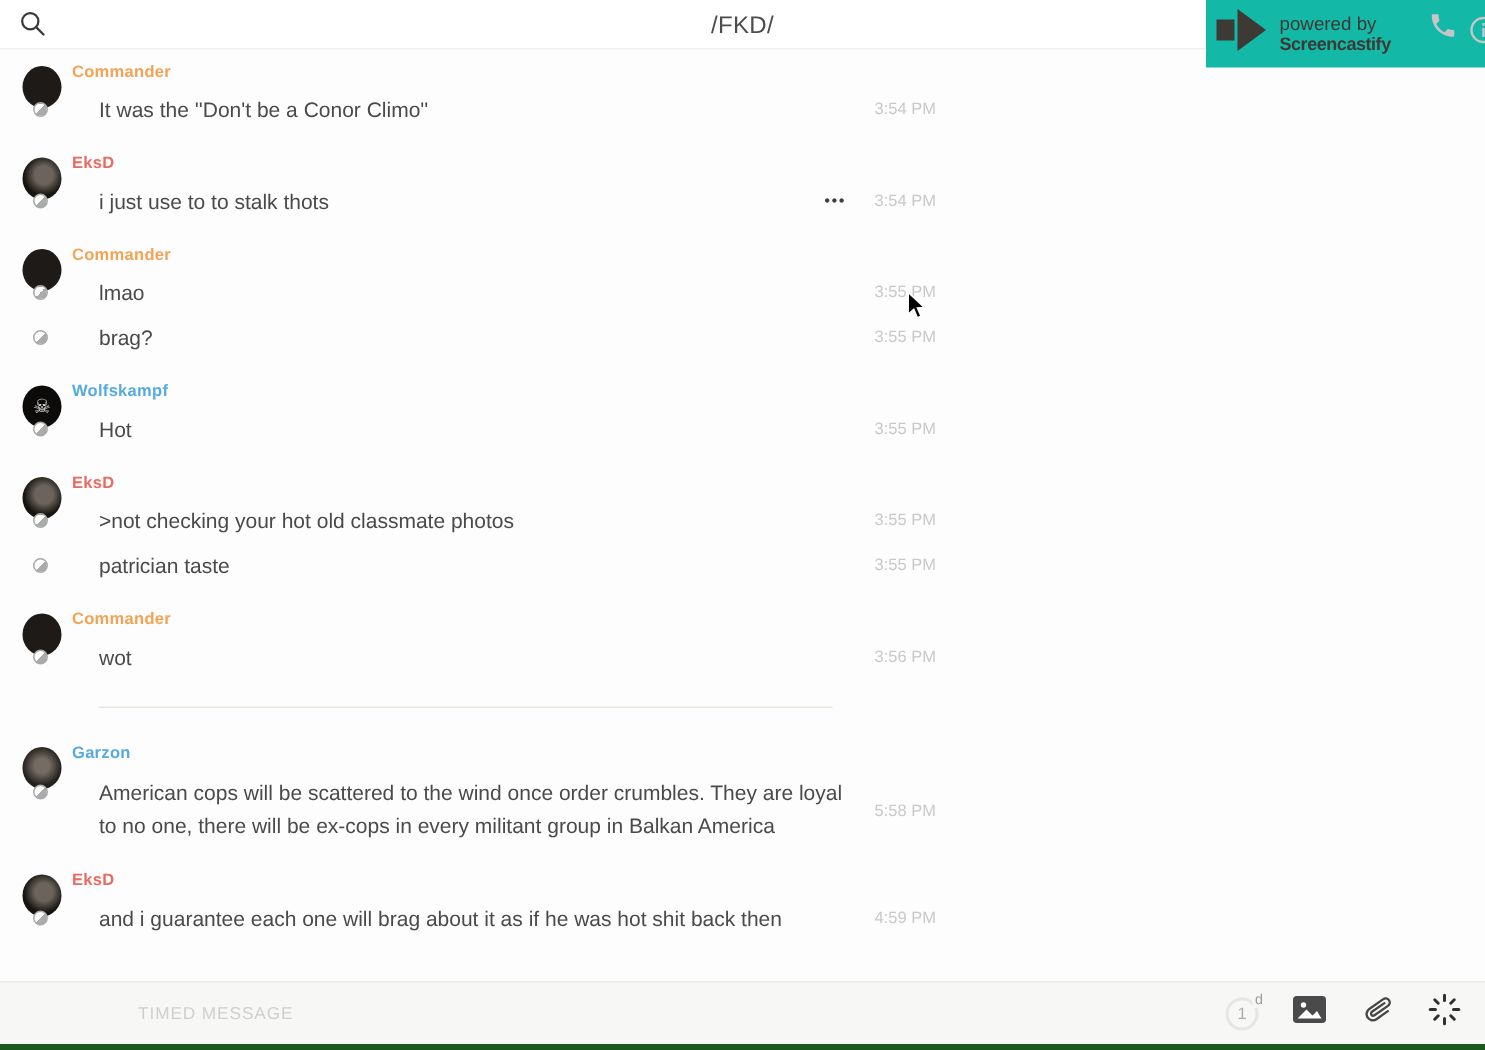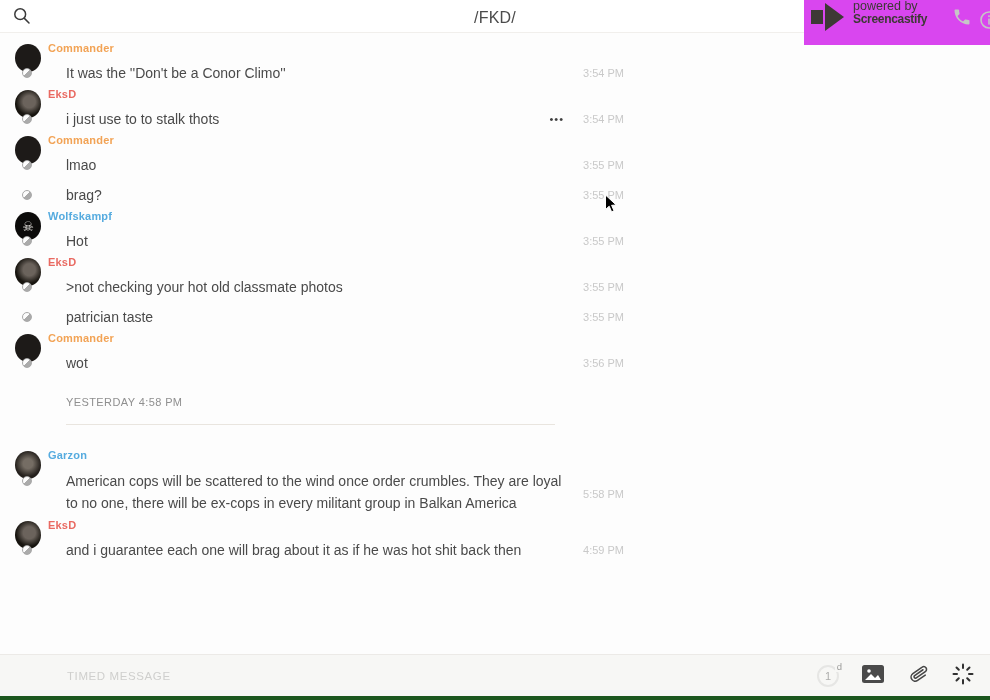--- a/index.html
+++ b/index.html
@@ -16,31 +16,31 @@
     background: #fff; border-bottom: 1px solid #f1efec; z-index: 5;
   }
   .search-btn { position: absolute; left: 13px; top: 7px; width: 20px; height: 20px; cursor: pointer; }
   .room-title {
     position: absolute; left: 0; right: 0; top: 9px; text-align: center;
     font-size: 16px; color: #4c4c4c; letter-spacing: 0.2px;
   }
   
   .watermark {
     position: absolute; top: 0; right: 0; width: 186px; height: 45px;
-    background: #d946ef; z-index: 20; display: flex; align-items: flex-start;
+    background: #14b8a6; z-index: 20; display: flex; align-items: center;
   }
   .wm-logo { margin-left: 6px; flex: none; }
   .wm-text { margin-left: 5px; line-height: 1.05; color: #3d3935; white-space: nowrap; }
   .wm-powered { font-size: 12.5px; }
   .wm-brand { font-size: 12px; font-weight: bold; letter-spacing: -0.3px; }
   .phone-btn { position: absolute; top: 7px; right: 18px; z-index: 21; }
   .info-btn { position: absolute; top: 10px; right: -9px; z-index: 21; }
   
   .chat { position: absolute; top: 34px; left: 0; width: 640px; bottom: 46px; overflow: hidden; }
-  .group { position: relative; }
+  .group { position: relative; margin-top: 15px; }
   .group.first { margin-top: 8px; }
   .avatar {
     position: absolute; left: 15px; top: 2px; width: 26px; height: 28px;
     border-radius: 50%; background: #1d1a18; overflow: hidden;
     display: flex; align-items: center; justify-content: center;
     color: #e8e6e2; font-size: 13px;
   }
   .av-eksd { background: radial-gradient(circle at 55% 42%, #6b635c 0 28%, #17140f 62%); }
   .av-wolfskampf { background: #0c0b0a; }
   .av-garzon { background: radial-gradient(circle at 50% 45%, #756d64 0 24%, #24201c 64%); }
@@ -70,21 +70,21 @@
   .divider-label { font-size: 11px; color: #8f8f8f; letter-spacing: 0.4px; }
   .divider-line { margin-top: 16px; width: 489px; border-bottom: 1px solid #e9e5df; }
   
   .composer {
     position: absolute; left: 0; right: 0; bottom: 4px; height: 42px;
     background: #f7f7f5; border-top: 1px solid #eceae7; z-index: 6;
     display: flex; align-items: center;
   }
   .composer-input {
     flex: 1; border: none; outline: none; background: transparent;
-    margin-left: 67px; font-size: 11.5px; letter-spacing: 0.6px;
+    margin-left: 92px; font-size: 11.5px; letter-spacing: 0.6px;
     color: #4a4a4a; font-family: inherit;
   }
   .composer-input::placeholder { color: #cfcfcd; }
   .composer-icons { display: flex; align-items: center; gap: 23px; margin-right: 16px; }
   .timer-chip {
     position: relative; width: 22px; height: 22px; border-radius: 50%;
     border: 2px solid #e6e6e4; display: flex; align-items: center; justify-content: center;
     font-size: 11px; color: #adadab; cursor: pointer;
   }
   .timer-unit {
@@ -201,21 +201,20 @@
     <div class="avatar"></div>
     <span class="author" style="color: rgb(242, 163, 85);">Commander</span>
     <div class="row">
       <span class="eicon"></span>
       <span class="text">wot</span>
       <span class="time">3:56 PM</span>
     </div>
   </section>
 
   <div class="divider">
-    <div class="divider-label">YESTERDAY 4:58 PM</div>
     <div class="divider-line"></div>
   </div>
 
   <section class="group">
     <div class="avatar av-garzon"></div>
     <span class="author" style="color: rgb(85, 171, 223);">Garzon</span>
     <div class="row multi">
       <span class="eicon"></span>
       <span class="text">American cops will be scattered to the wind once order crumbles. They are loyal to no one, there will be ex-cops in every militant group in Balkan America</span>
       <span class="time">5:58 PM</span>

